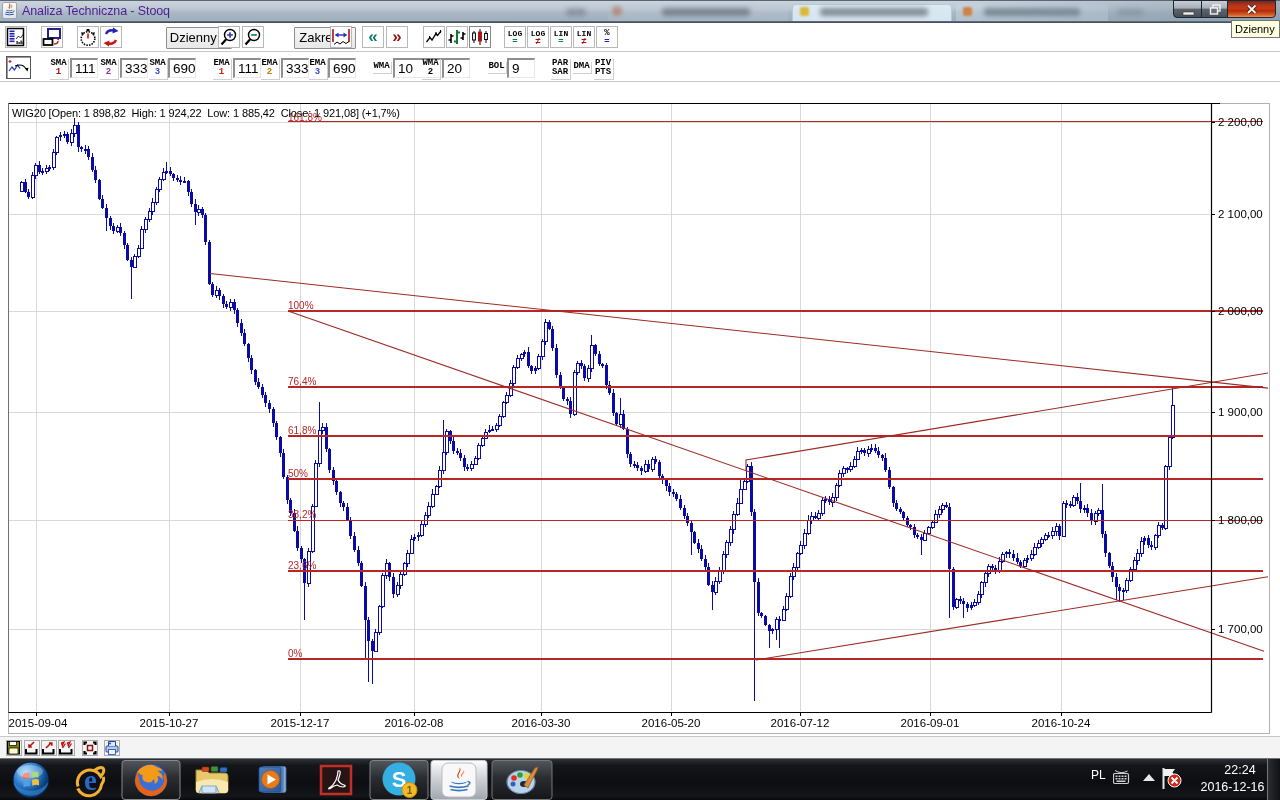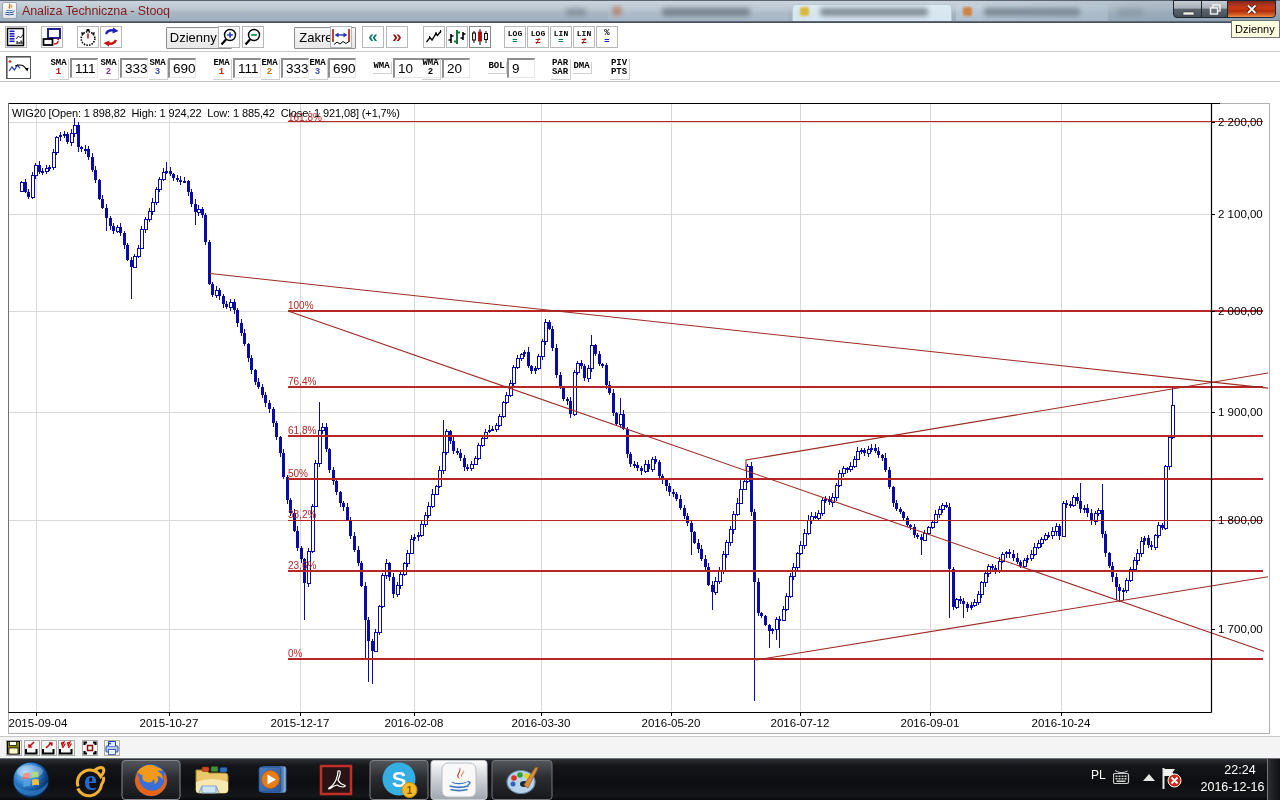--- a/index.html
+++ b/index.html
@@ -4,21 +4,21 @@
 <style>
 *{margin:0;padding:0;box-sizing:border-box;}
 html,body{width:1280px;height:800px;overflow:hidden;background:#fff;font-family:"Liberation Sans",sans-serif;}
 #screen{position:relative;width:1280px;height:800px;}
 
 #titlebar{position:absolute;left:0;top:0;width:1280px;height:21px;border-top:1px solid #5a6674;
  background:linear-gradient(to bottom,#cbd4dc 0%,#bec9d3 35%,#a9b7c3 60%,#9fafbd 100%);overflow:hidden;}
 #titlebar .tab{position:absolute;top:3px;height:18px;border-radius:4px 4px 0 0;}
 #titlebar .blurtext{position:absolute;height:8px;border-radius:3px;background:#4a5560;filter:blur(2.5px);opacity:.55;}
 #titleline{position:absolute;left:0;top:21px;width:1280px;height:2px;background:linear-gradient(to bottom,#6a7787,#3c4350);}
-#apptitle{position:absolute;left:22px;top:4px;font-size:12.5px;color:#7f1d1d;letter-spacing:-0.1px;}
+#apptitle{position:absolute;left:22px;top:4px;font-size:12.5px;color:#4c1d95;letter-spacing:-0.1px;}
 #javachip{position:absolute;left:2px;top:2px;width:15px;height:17px;background:linear-gradient(to bottom,#fdfdfd,#dfe4e9);border:1px solid #9aa5b1;border-radius:2px;}
 
 #winbtns{position:absolute;left:1173px;top:0;width:103px;height:19px;}
 .wbtn{position:absolute;top:0;height:18px;border:1px solid #1c2633;}
 #btnmin{left:0;width:29px;border-radius:0 0 0 4px;background:linear-gradient(to bottom,#c9ced4 0%,#a7adb5 45%,#5c646e 50%,#474f59 100%);}
 #btnmax{left:28px;width:27px;background:linear-gradient(to bottom,#c9ced4 0%,#a7adb5 45%,#5c646e 50%,#474f59 100%);}
 #btnclose{left:54px;width:49px;border-radius:0 0 4px 0;background:linear-gradient(to bottom,#7a2618 0%,#a83420 22%,#cc3810 45%,#b02c0c 62%,#d86428 88%,#f09055 100%);}
 #tooltip{position:absolute;left:1231px;top:20px;width:49px;height:18px;background:#ffffe1;border:1px solid #767676;font-size:11px;color:#000;line-height:16px;padding-left:3px;z-index:50;}
 
 #appbody{position:absolute;left:0;top:23px;width:1280px;height:735px;background:#fff;}
@@ -223,21 +223,21 @@
 <div class="tlabel" style="left:309px;top:59px;width:19px;">EMA<br><span style="color:#4444bb;">3</span></div>
 <input class="tinput" style="left: 328px; top: 58px; width: 28px;" value="690">
 <div class="tlabel" style="left:373px;top:62px;width:19px;">WMA</div>
 <input class="tinput" style="left: 393px; top: 58px; width: 50px;" value="10">
 <div class="tlabel" style="left:422px;top:59px;width:19px;">WMA<br>2</div>
 <input class="tinput" style="left: 442px; top: 58px; width: 28px;" value="20">
 <div class="tlabel" style="left:488px;top:62px;width:19px;">BOL</div>
 <input class="tinput" style="left: 507px; top: 58px; width: 28px;" value="9">
 <div class="tlabel" style="left:551px;top:59px;width:20px;">PAR<br>SAR</div>
 <div class="tlabel" style="left:573px;top:62px;width:19px;">DMA</div>
-<div class="tlabel" style="left:594px;top:59px;width:20px;margin-left:16px;">PIV<br>PTS</div>
+<div class="tlabel" style="left:594px;top:59px;width:20px;">PIV<br>PTS</div>
 
 <svg id="chartsvg" style="left:0;top:0;" width="1280" height="758" viewBox="0 0 1280 758">
  <rect x="8.5" y="103.5" width="1261" height="630" fill="#ffffff" stroke="#b0b0b0" stroke-width="1"></rect>
 
  <g stroke="#d9d9d9" stroke-width="1">
   <path d="M36.5 104V711M169.5 104V711M300.5 104V711M414.5 104V711M541.5 104V711M671.5 104V711M800.5 104V711M930.5 104V711M1061.5 104V711"></path>
  </g>
 
  <g stroke="#d9d9d9" stroke-width="1">
   <path d="M9 122.5H1210M9 214.5H1210M9 311.5H1210M9 412.5H1210M9 520.5H1210M9 629.5H1210"></path>

